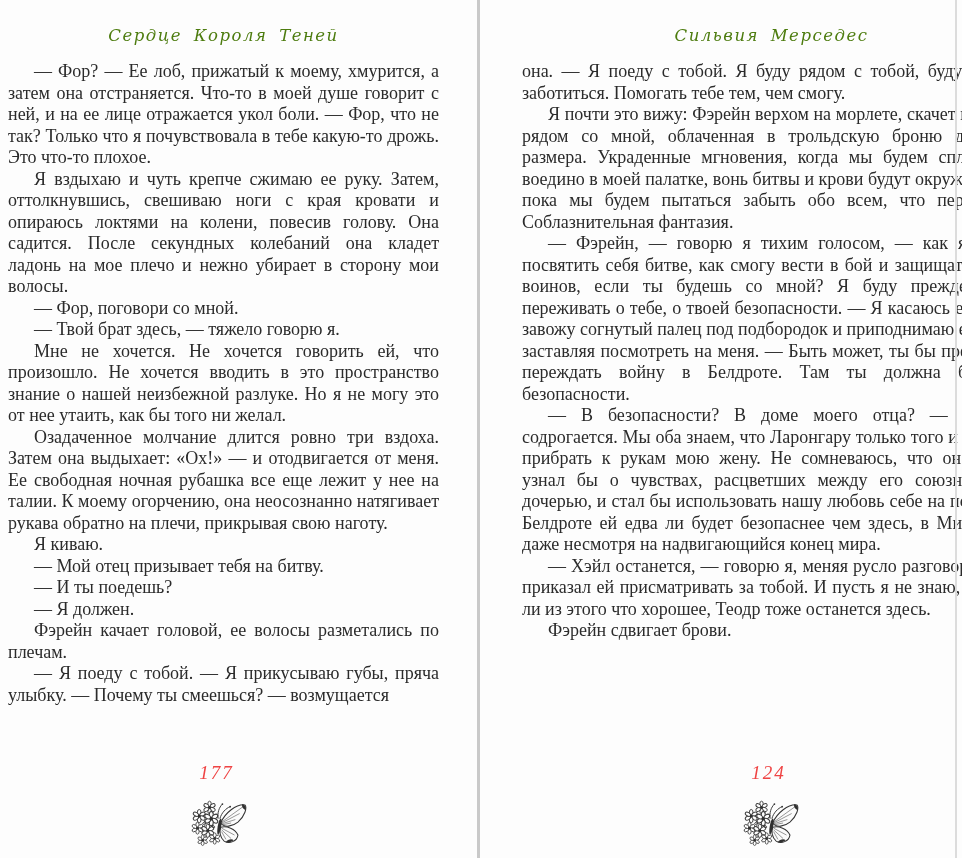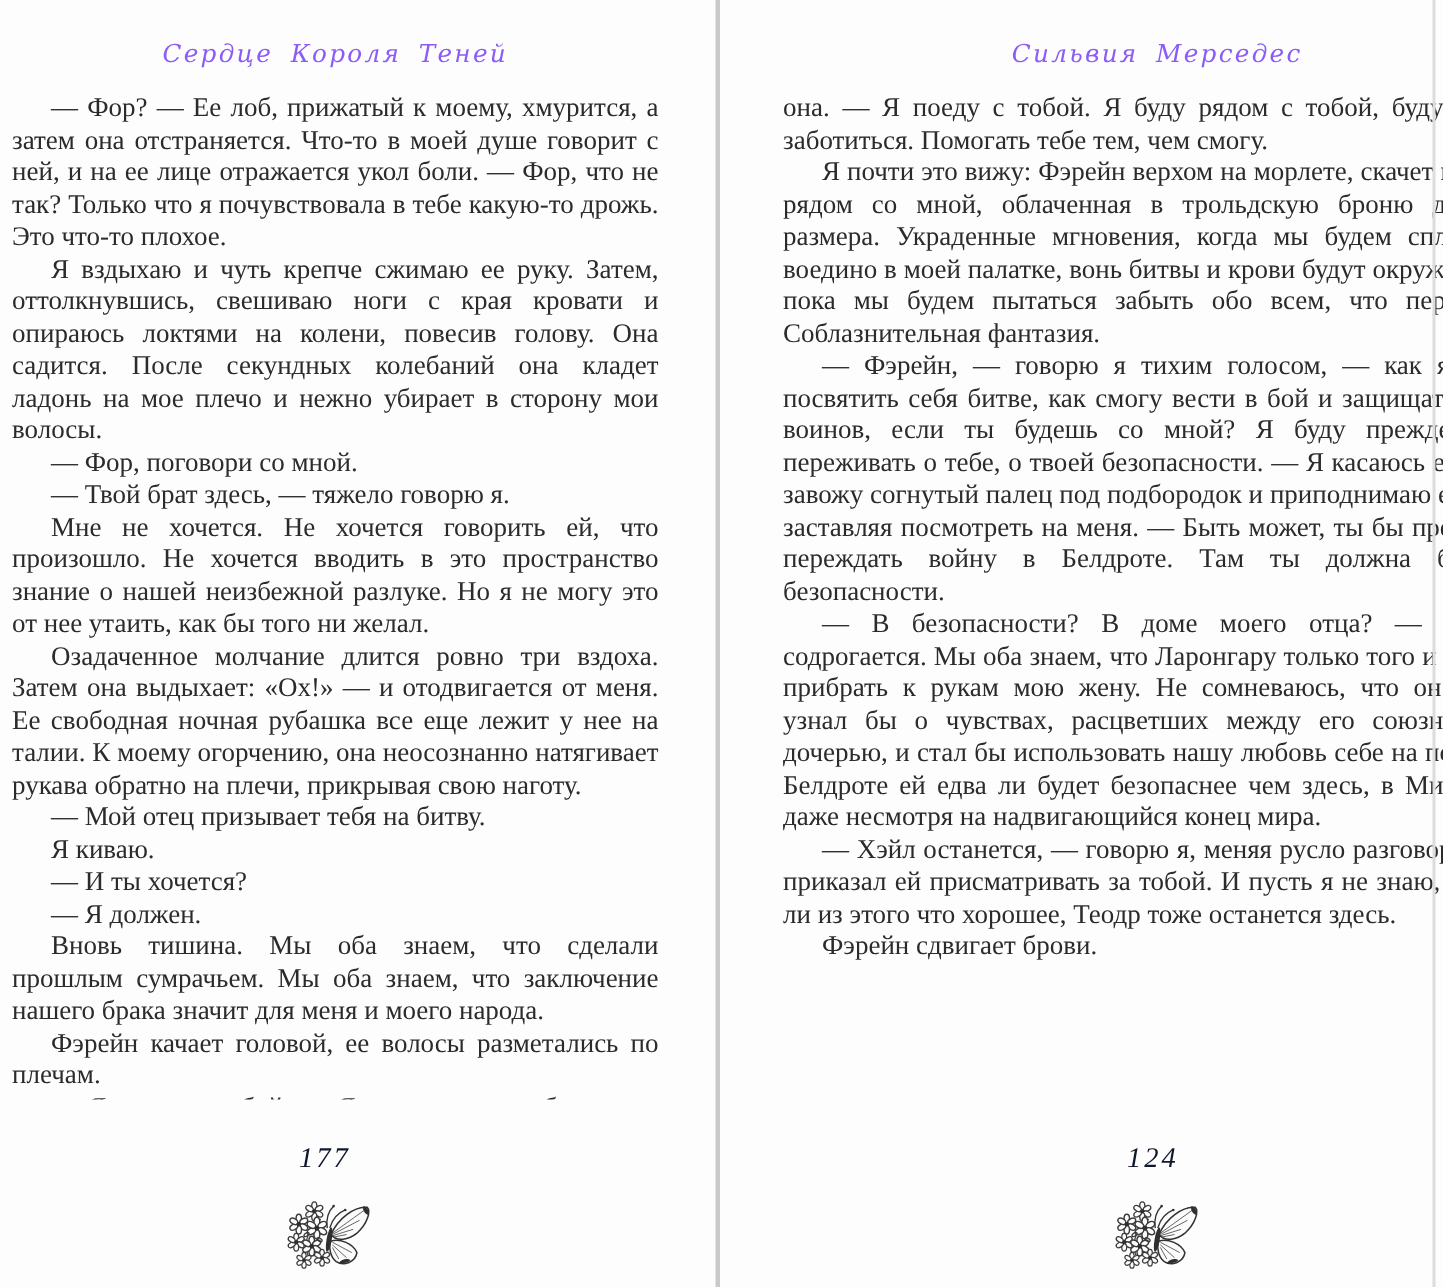--- a/index.html
+++ b/index.html
@@ -48,21 +48,21 @@
     height: 858px;
     background: #dcdcdc;
   }
   .running-head {
     text-align: center;
     font-family: "DejaVu Serif", serif;
     font-style: italic;
     font-size: 16.5px;
     letter-spacing: 1.5px;
     word-spacing: 5px;
-    color: #8b5cf6;
+    color: #4d7c0f;
   }
   .text-block {
     margin-top: 16px;
     text-align: justify;
     font-size: 18px;
     line-height: 21.5px;
     max-height: 672px;
     overflow: hidden;
   }
   .text-block p {
@@ -74,21 +74,21 @@
   }
   .folio {
     position: absolute;
     bottom: 74px;
     left: 0;
     right: 0;
     text-align: center;
     font-style: italic;
     font-size: 19px;
     letter-spacing: 2px;
-    color: #0f172a;
+    color: #ef4444;
   }
   .page.left .folio { padding-right: 44px; }
   .page.right .folio { padding-left: 52px; }
   .ornament {
     position: absolute;
     bottom: 6px;
     left: 0;
     right: 0;
     text-align: center;
     line-height: 0;
@@ -148,25 +148,24 @@
 
   <div class="page left">
     <div class="running-head">Сердце Короля Теней</div>
     <div class="text-block">
         <p>— Фор? — Ее лоб, прижатый к моему, хмурится, а затем она отстраняется. Что-то в моей душе говорит с ней, и на ее лице отражается укол боли. — Фор, что не так? Только что я почувствовала в тебе какую-то дрожь. Это что-то плохое.</p>
         <p>Я вздыхаю и чуть крепче сжимаю ее руку. Затем, оттолкнувшись, свешиваю ноги с края кровати и опираюсь локтями на колени, повесив голову. Она садится. После секундных колебаний она кладет ладонь на мое плечо и нежно убирает в сторону мои волосы.</p>
         <p>— Фор, поговори со мной.</p>
         <p>— Твой брат здесь, — тяжело говорю я.</p>
         <p>Мне не хочется. Не хочется говорить ей, что произошло. Не хочется вводить в это пространство знание о нашей неизбежной разлуке. Но я не могу это от нее утаить, как бы того ни желал.</p>
         <p>Озадаченное молчание длится ровно три вздоха. Затем она выдыхает: «Ох!» — и отодвигается от меня. Ее свободная ночная рубашка все еще лежит у нее на талии. К моему огорчению, она неосознанно натягивает рукава обратно на плечи, прикрывая свою наготу.</p>
+        <p>Я киваю.</p>
         <p>— Мой отец призывает тебя на битву.</p>
-        <p>Я киваю.</p>
-        <p>— И ты хочется?</p>
+        <p>— И ты поедешь?</p>
         <p>— Я должен.</p>
-        <p>Вновь тишина. Мы оба знаем, что сделали прошлым сумрачьем. Мы оба знаем, что заключение нашего брака значит для меня и моего народа.</p>
         <p>Фэрейн качает головой, ее волосы разметались по плечам.</p>
         <p>— Я поеду с тобой. — Я прикусываю губы, пряча улыбку. — Почему ты смеешься? — возмущается</p>
       </div>
     <div class="folio">177</div>
     <div class="ornament">
       <svg viewBox="0 0 72 60" width="62" height="58">
         <use href="#bf-butterfly"></use>
       </svg>
     </div>
   </div>

